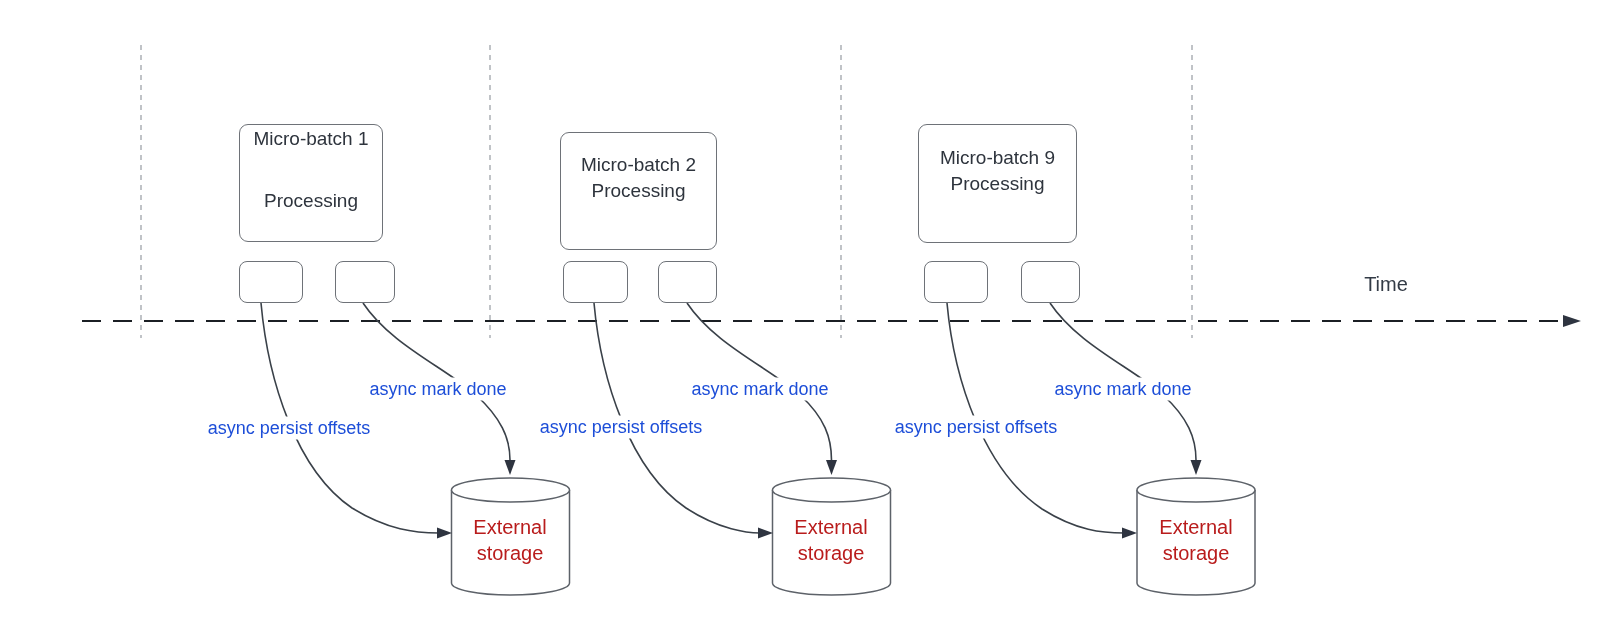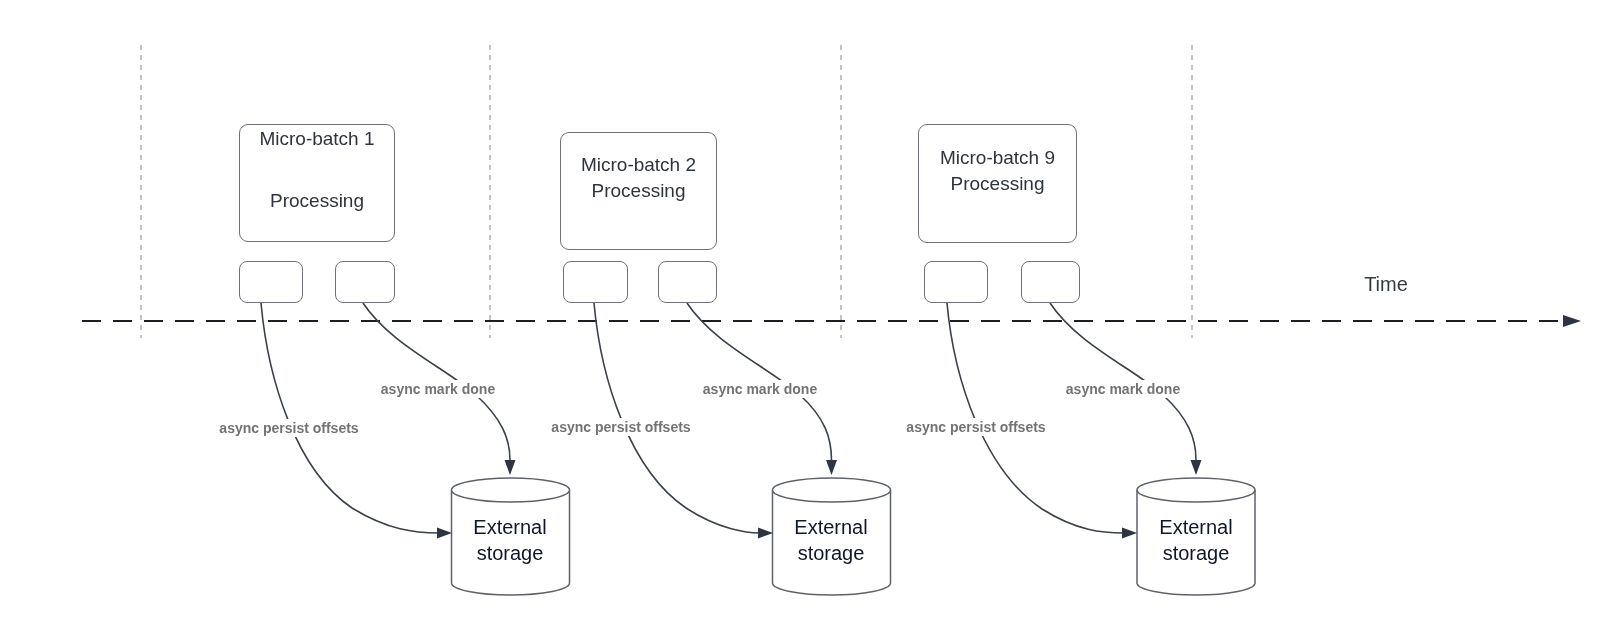--- a/index.html
+++ b/index.html
@@ -15,25 +15,25 @@
     padding-bottom:26px;
     font-size:19px; line-height:26px; color:#2e343d; text-align:center;
   }
   .mini-box{
     position:absolute; box-sizing:border-box;
     border:1.4px solid #6e7278; border-radius:8px; background:#ffffff;
   }
   .arrow-label{
     position:absolute; transform:translate(-50%,-50%);
     background:#ffffff; padding:1px 3px;
-    font-size:14px; font-weight:bold; color:#737373; white-space:nowrap;
+    font-size:18px; font-weight:normal; color:#1d4ed8; white-space:nowrap;
   }
   .storage-label{
     position:absolute; transform:translate(-50%,0); width:120px;
-    font-size:20px; line-height:26px; color:#0f172a; text-align:center;
+    font-size:20px; line-height:26px; color:#b91c1c; text-align:center;
   }
   .time-label{
     position:absolute; transform:translate(-50%,-50%);
     font-size:20px; color:#333b46; white-space:nowrap;
   }
 </style>
 </head>
 <body>
 
 <div id="canvas">
@@ -70,21 +70,21 @@
     <polygon points="773,533 758,527.5 758,538.5" fill="#2e3440"></polygon>
     <path d="M687 303 C715 345 770 368 800 395 C825 418 831.5 438 831.5 460" fill="none" stroke="#3a4149" stroke-width="1.6"></path>
     <polygon points="831.5,475 826,460 837,460" fill="#2e3440"></polygon>
 
     <path d="M947 303 C954 380 984 470 1042 509 C1077 531 1103 533 1124 533" fill="none" stroke="#3a4149" stroke-width="1.6"></path>
     <polygon points="1137,533 1122,527.5 1122,538.5" fill="#2e3440"></polygon>
     <path d="M1050 303 C1078 345 1133 368 1163 395 C1188 418 1196 438 1196 460" fill="none" stroke="#3a4149" stroke-width="1.6"></path>
     <polygon points="1196,475 1190.5,460 1201.5,460" fill="#2e3440"></polygon>
   </svg>
 
-  <div class="proc-box" style="left:239px; top:124px; width:156px; height:118px;gap:36px;">
+  <div class="proc-box" style="left:239px; top:124px; width:144px; height:118px;gap:36px;">
     <span>Micro-batch 1</span>
     <span>Processing</span>
   </div>
   <div class="mini-box" style="left:239px; top:261px; width:64px; height:42px;"></div>
   <div class="mini-box" style="left:335px; top:261px; width:60px; height:42px;"></div>
   <div class="arrow-label" style="left:289px; top:428px;">async persist offsets</div>
   <div class="arrow-label" style="left:438px; top:389px;">async mark done</div>
   <div class="storage-label" style="left:510px; top:514px;">
     <div>External</div>
     <div>storage</div>

